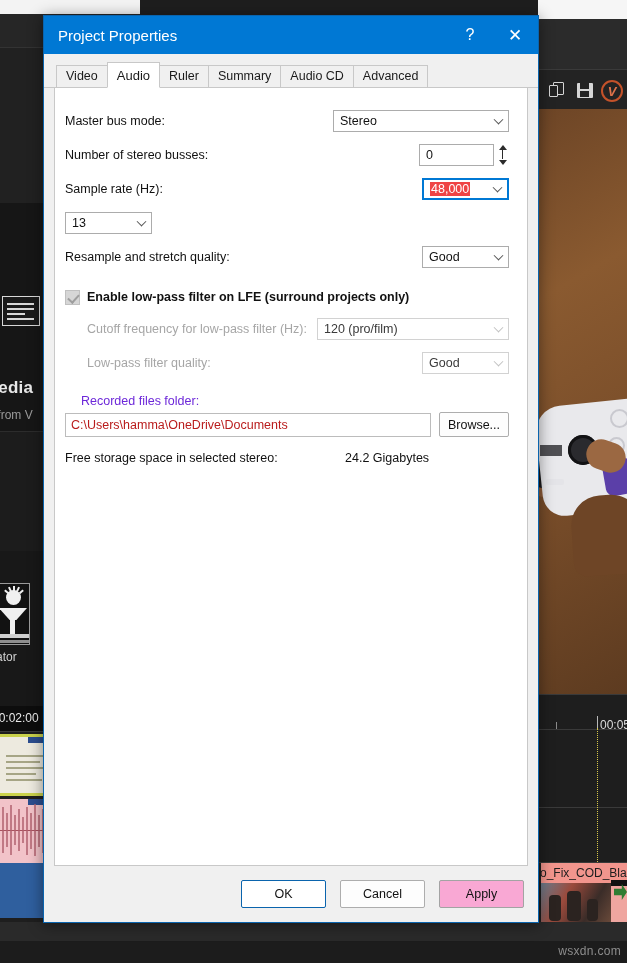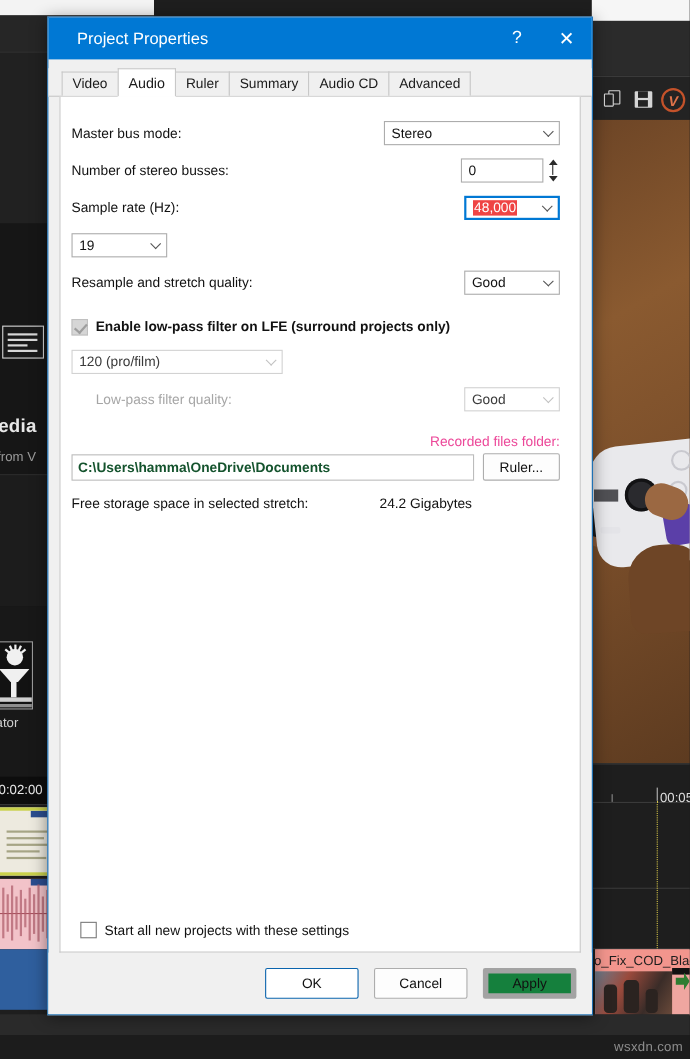--- a/index.html
+++ b/index.html
@@ -293,21 +293,20 @@
   .titlebar {
     height: 38px; background: #0078d4;
     display: flex; align-items: center;
     padding-left: 14px;
     flex: 0 0 auto;
     user-select: none;
   }
   .title-text {
     color: #fff; font-size: 15px;
     flex: 1 1 auto;
-    margin-left: 12px;
   }
   .title-btn {
     width: 44px; height: 38px;
     display: flex; align-items: center; justify-content: center;
     color: #fff; font-size: 16px;
   }
   .title-btn.close { font-size: 17px; width: 46px; }
 
   .tabstrip {
     flex: 0 0 auto;
@@ -385,21 +384,21 @@
   .combo.disabled { color: #9c9c9c; border-color: #d2d2d2; background: #fff; }
   .combo.disabled .chev { border-color: #c2c2c2; }
   .combo.focused {
     border: 2px solid #0078d4;
   }
   .combo .sel {
     background: #ef4444; color: #fff;
     padding: 0 1px;
   }
 
-  .combo-w-stereo { width: 160px; }
+  .combo-w-stereo { width: 176px; }
   .combo-w-sm { width: 87px; }
   .combo-w-cut { width: 192px; }
 
   .spinwrap {
     display: flex; align-items: stretch; flex: 0 0 auto;
   }
   .spinbox {
     width: 75px; height: 22px;
     border: 1px solid #acacac; background: #fff;
     font-size: 12.5px; color: #111;
@@ -436,29 +435,28 @@
   .chk.checked-disabled::after {
     content: "";
     position: absolute; left: 4px; top: 1px;
     width: 5px; height: 9px;
     border-right: 2px solid #9e9e9e; border-bottom: 2px solid #9e9e9e;
     transform: rotate(42deg);
   }
   .chk-label { font-size: 12.5px; color: #111; }
   .chk-label.bold { font-weight: bold; }
 
-  .folder-label { font-size: 12.5px; color: #ec4899; margin: 14px 0 4px 4px; text-align: right; }
+  .folder-label { font-size: 12.5px; color: #6d28d9; margin: 14px 0 4px 16px; }
   .folder-row { display: flex; align-items: center; gap: 8px; }
   .folder-input {
     flex: 1 1 auto; height: 24px;
     border: 1px solid #bcbcbc; background: #fff;
-    font-size: 12.5px; color: #14532d;
+    font-size: 12.5px; color: #b91c1c;
     display: flex; align-items: center;
     padding-left: 5px;
-    font-weight: bold;
   }
   .browse-btn {
     width: 70px; height: 25px;
     border: 1px solid #adadad; background: #fdfdfd;
     border-radius: 2px;
     font-size: 12.5px; color: #111;
     display: flex; align-items: center; justify-content: center;
   }
   .storage-row {
     display: flex; align-items: center;
@@ -486,22 +484,22 @@
     border: 1px solid #adadad; background: #fdfdfd;
     border-radius: 2px;
     font-size: 12.5px; color: #111;
     display: flex; align-items: center; justify-content: center;
   }
   .dlgbtn.default {
     border: 1.6px solid #0a64ad;
     background: #fff;
   }
   .dlgbtn.apply {
-    border: 5px solid #a3a3a3;
-    background: #15803d;
+    border: 1px solid #a3a3a3;
+    background: #f9a8d4;
   }
 </style>
 </head>
 <body>
 
 <div id="app-background">
 
   <div class="bg-left-top-strip"></div>
   <div class="bg-left-panel-a"></div>
   <div class="bg-left-panel-b"></div>
@@ -689,70 +687,67 @@
       <div class="frow">
         <div class="flabel">Sample rate (Hz):</div>
         <div class="combo combo-w-sm focused">
           <span class="sel">48,000</span>
           <span class="chev"></span>
         </div>
       </div>
 
       <div class="frow">
         <div class="combo combo-w-sm">
-          <span>19</span>
+          <span>13</span>
           <span class="chev"></span>
         </div>
       </div>
 
       <div class="frow">
         <div class="flabel">Resample and stretch quality:</div>
         <div class="combo combo-w-sm">
           <span>Good</span>
           <span class="chev"></span>
         </div>
       </div>
 
       <div class="chkrow" style="margin-top:8px;">
         <div class="chk checked-disabled"></div>
         <div class="chk-label bold">Enable low-pass filter on LFE (surround projects only)</div>
       </div>
 
       <div class="frow">
+        <div class="flabel dim indent">Cutoff frequency for low-pass filter (Hz):</div>
         <div class="combo combo-w-cut disabled">
           <span style="color:#3a3a3a">120 (pro/film)</span>
           <span class="chev"></span>
         </div>
       </div>
 
       <div class="frow">
         <div class="flabel dim indent">Low-pass filter quality:</div>
         <div class="combo combo-w-sm disabled">
           <span style="color:#3a3a3a">Good</span>
           <span class="chev"></span>
         </div>
       </div>
 
       <div class="folder-label">Recorded files folder:</div>
       <div class="folder-row">
         <div class="folder-input">C:\Users\hamma\OneDrive\Documents</div>
-        <div class="browse-btn">Ruler...</div>
+        <div class="browse-btn">Browse...</div>
       </div>
 
       <div class="storage-row">
-        <div class="storage-label">Free storage space in selected stretch:</div>
+        <div class="storage-label">Free storage space in selected stereo:</div>
         <div>24.2 Gigabytes</div>
       </div>
 
     </div>
 
-    <div class="bottom-chk">
-      <div class="chk"></div>
-      <div class="chk-label">Start all new projects with these settings</div>
-    </div>
   </div>
 
   <div class="buttonbar">
     <div class="dlgbtn default">OK</div>
     <div class="dlgbtn">Cancel</div>
     <div class="dlgbtn apply">Apply</div>
   </div>
 
 </div>
 

